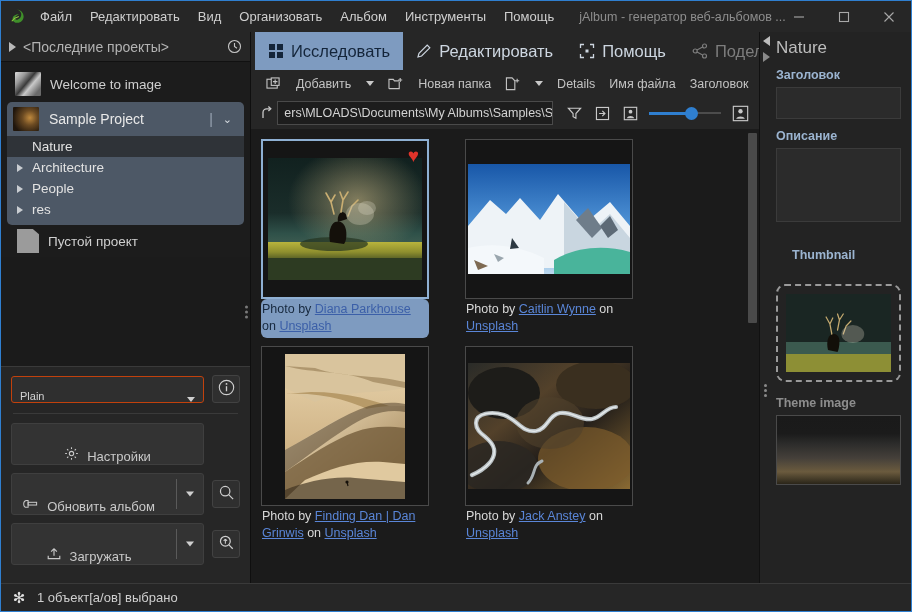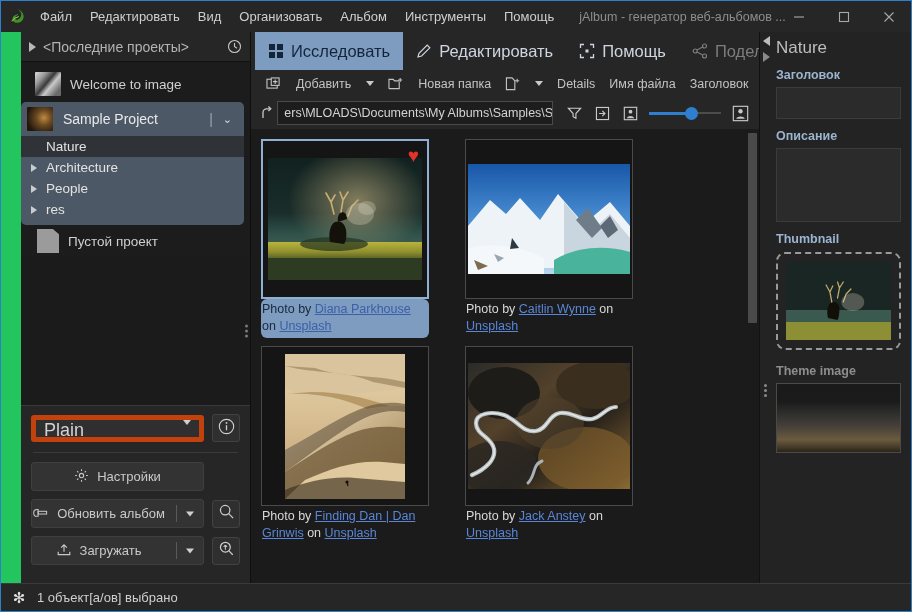--- a/index.html
+++ b/index.html
@@ -50,21 +50,20 @@
   
   .body { flex: 1 1 auto; display: flex; min-height: 0; }
 
   
   .left {
     width: 250px; flex: 0 0 250px;
     background: #22c55e;
     display: flex; flex-direction: column;
     border-right: 1px solid #0f0f0f;
     position: relative;
-    padding-left: 20px;
   }
   .recent-bar {
     height: 30px; flex: 0 0 30px;
     display: flex; align-items: center;
     padding: 0 8px;
     background: #262626;
     border-bottom: 1px solid #111;
   }
   .tri {
     width: 0; height: 0;
@@ -97,21 +96,21 @@
       linear-gradient(160deg,#3a2a16,#0d0906);
   }
   .doc-ico {
     width: 22px; height: 24px; flex: 0 0 22px;
     background: #9b9b9b;
     clip-path: polygon(0 0, 72% 0, 100% 22%, 100% 100%, 0 100%);
     margin-left: 2px;
   }
 
   .tree-card {
-    margin: 2px 6px 0 0;
+    margin: 2px 6px 0 6px;
     background: #4d5866;
     border-radius: 5px;
     padding: 0 0 5px 0;
     overflow: hidden;
   }
   .tree-head {
     display: flex; align-items: center; gap: 10px;
     padding: 5px 6px 5px 6px;
   }
   .tree-head .name { color: #e9e9e9; font-size: 14px; flex: 1; }
@@ -142,44 +141,44 @@
   .styles-panel {
     flex: 0 0 auto;
     border-top: 1px solid #3a3a3a;
     background: #262626;
     padding: 8px 10px 10px 10px;
   }
   .styles-title { color: #d4d4d4; font-size: 16px; margin: 2px 0 9px 0; }
   .combo-row { display: flex; align-items: center; gap: 8px; margin-bottom: 8px; }
   .combo {
     flex: 1 1 auto; height: 27px; background: #2f2f2f;
-    border: 5px solid #c2410c; border-radius: 3px;
-    display: flex; align-items: flex-start; padding: 0 8px;
-    color: #d2d2d2; font-size: 18px;
+    border: 1px solid #c2410c; border-radius: 3px;
+    display: flex; align-items: flex-end; padding: 0 8px;
+    color: #d2d2d2; font-size: 11px;
   }
   .combo .val { flex: 1; }
   .combo .caret {
     width: 0; height: 0;
     border-top: 5px solid #cfcfcf;
     border-left: 4.5px solid transparent;
     border-right: 4.5px solid transparent;
   }
   .sq-btn {
     width: 28px; height: 28px; flex: 0 0 28px;
     background: #2f2f2f; border: 1px solid #424242; border-radius: 3px;
     display: flex; align-items: center; justify-content: center;
     color: #cfcfcf;
   }
   .hr { height: 1px; background: #3a3a3a; margin: 10px 2px 9px 2px; }
 
   .btn-row { display: flex; align-items: center; gap: 8px; margin-bottom: 8px; }
   .wide-btn {
-    flex: 1 1 auto; height: 29px;
+    flex: 1 1 auto; height: 42px;
     background: #333333; border: 1px solid #3f3f3f; border-radius: 3px;
-    display: flex; align-items: center; justify-content: center; gap: 8px;
+    display: flex; align-items: flex-end; justify-content: center; gap: 8px;
     color: #c9c9c9; font-size: 13px;
   }
   .wide-btn.split { justify-content: center; position: relative; padding-right: 38px;}
   .wide-btn .divider {
     position: absolute; right: 26px; top: 5px; bottom: 5px; width: 1px; background: #5a5a5a;
   }
   .wide-btn .dd-caret {
     position: absolute; right: 9px; top: 50%; transform: translateY(-50%);
     width: 0; height: 0;
     border-top: 5px solid #cfcfcf;
@@ -831,21 +830,21 @@
       <div class="right-inner">
         <div class="right-title">Nature</div>
 
         <div class="field-label">Заголовок</div>
         <div class="field-box"></div>
 
         <div class="field-label">Описание</div>
         <div class="field-box tall"></div>
 
         <div class="thumb-label-row">
-          <span class="field-label" style="margin:0">Thumbnail</span>
+          <span class="field-label" style="margin:16px">Thumbnail</span>
         </div>
         <div class="dashed-box">
           <div class="dash-img">
             <svg width="100%" height="78" viewBox="0 0 110 78" preserveAspectRatio="none">
               <rect width="110" height="78" fill="#1a2623"></rect>
               <rect y="48" width="110" height="14" fill="#3b5a4f"></rect>
               <rect y="60" width="110" height="18" fill="#8d8f35"></rect>
               <path d="M44 56c-2-8 0-14 4-16 4-1 8 2 8 7 0 5-1 9-2 11z" fill="#120f09"></path>
               <path d="M48 40l-2-10M46 30l-4-7M46 30l3-6M54 36l2-10M56 26l4-6M56 26l-2-6M60 40l3-8M63 32l5-5" stroke="#c6ab70" stroke-width="1.3" fill="none" stroke-linecap="round"></path>
               <ellipse cx="70" cy="40" rx="12" ry="9" fill="#d6d2c0" opacity="0.3"></ellipse>

